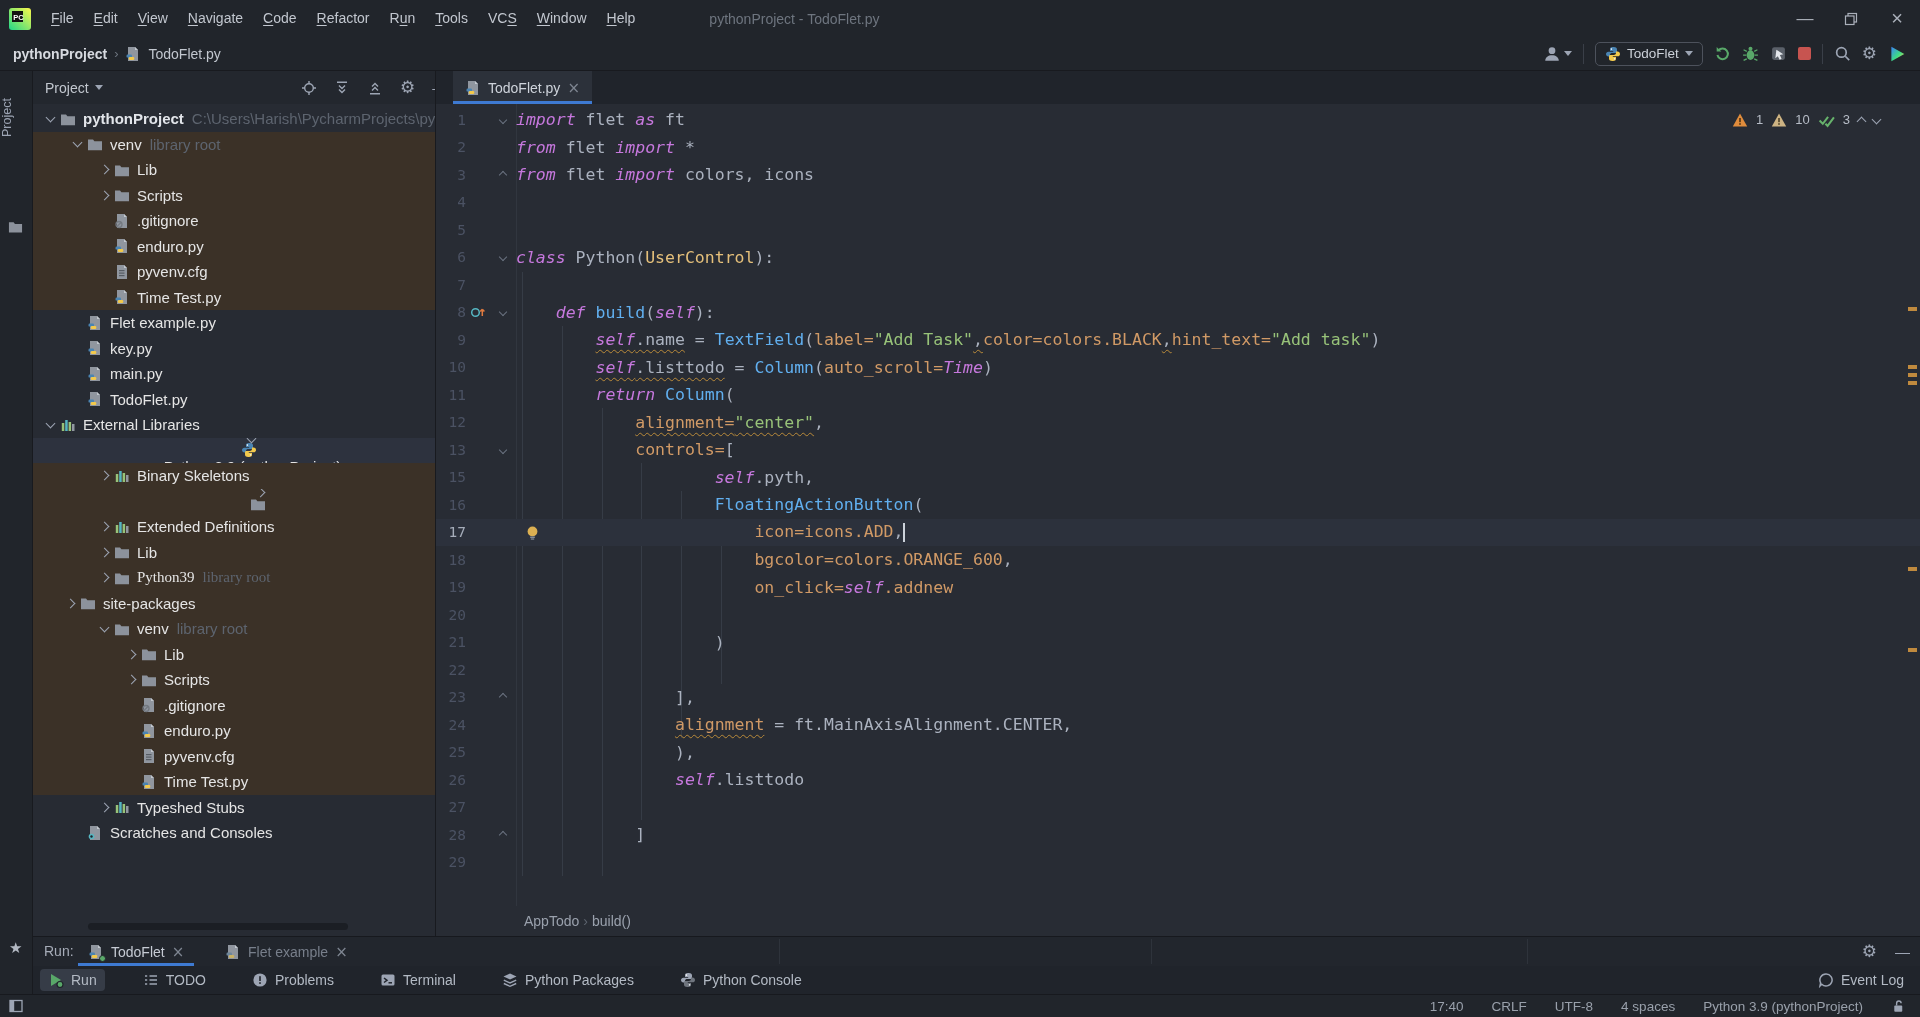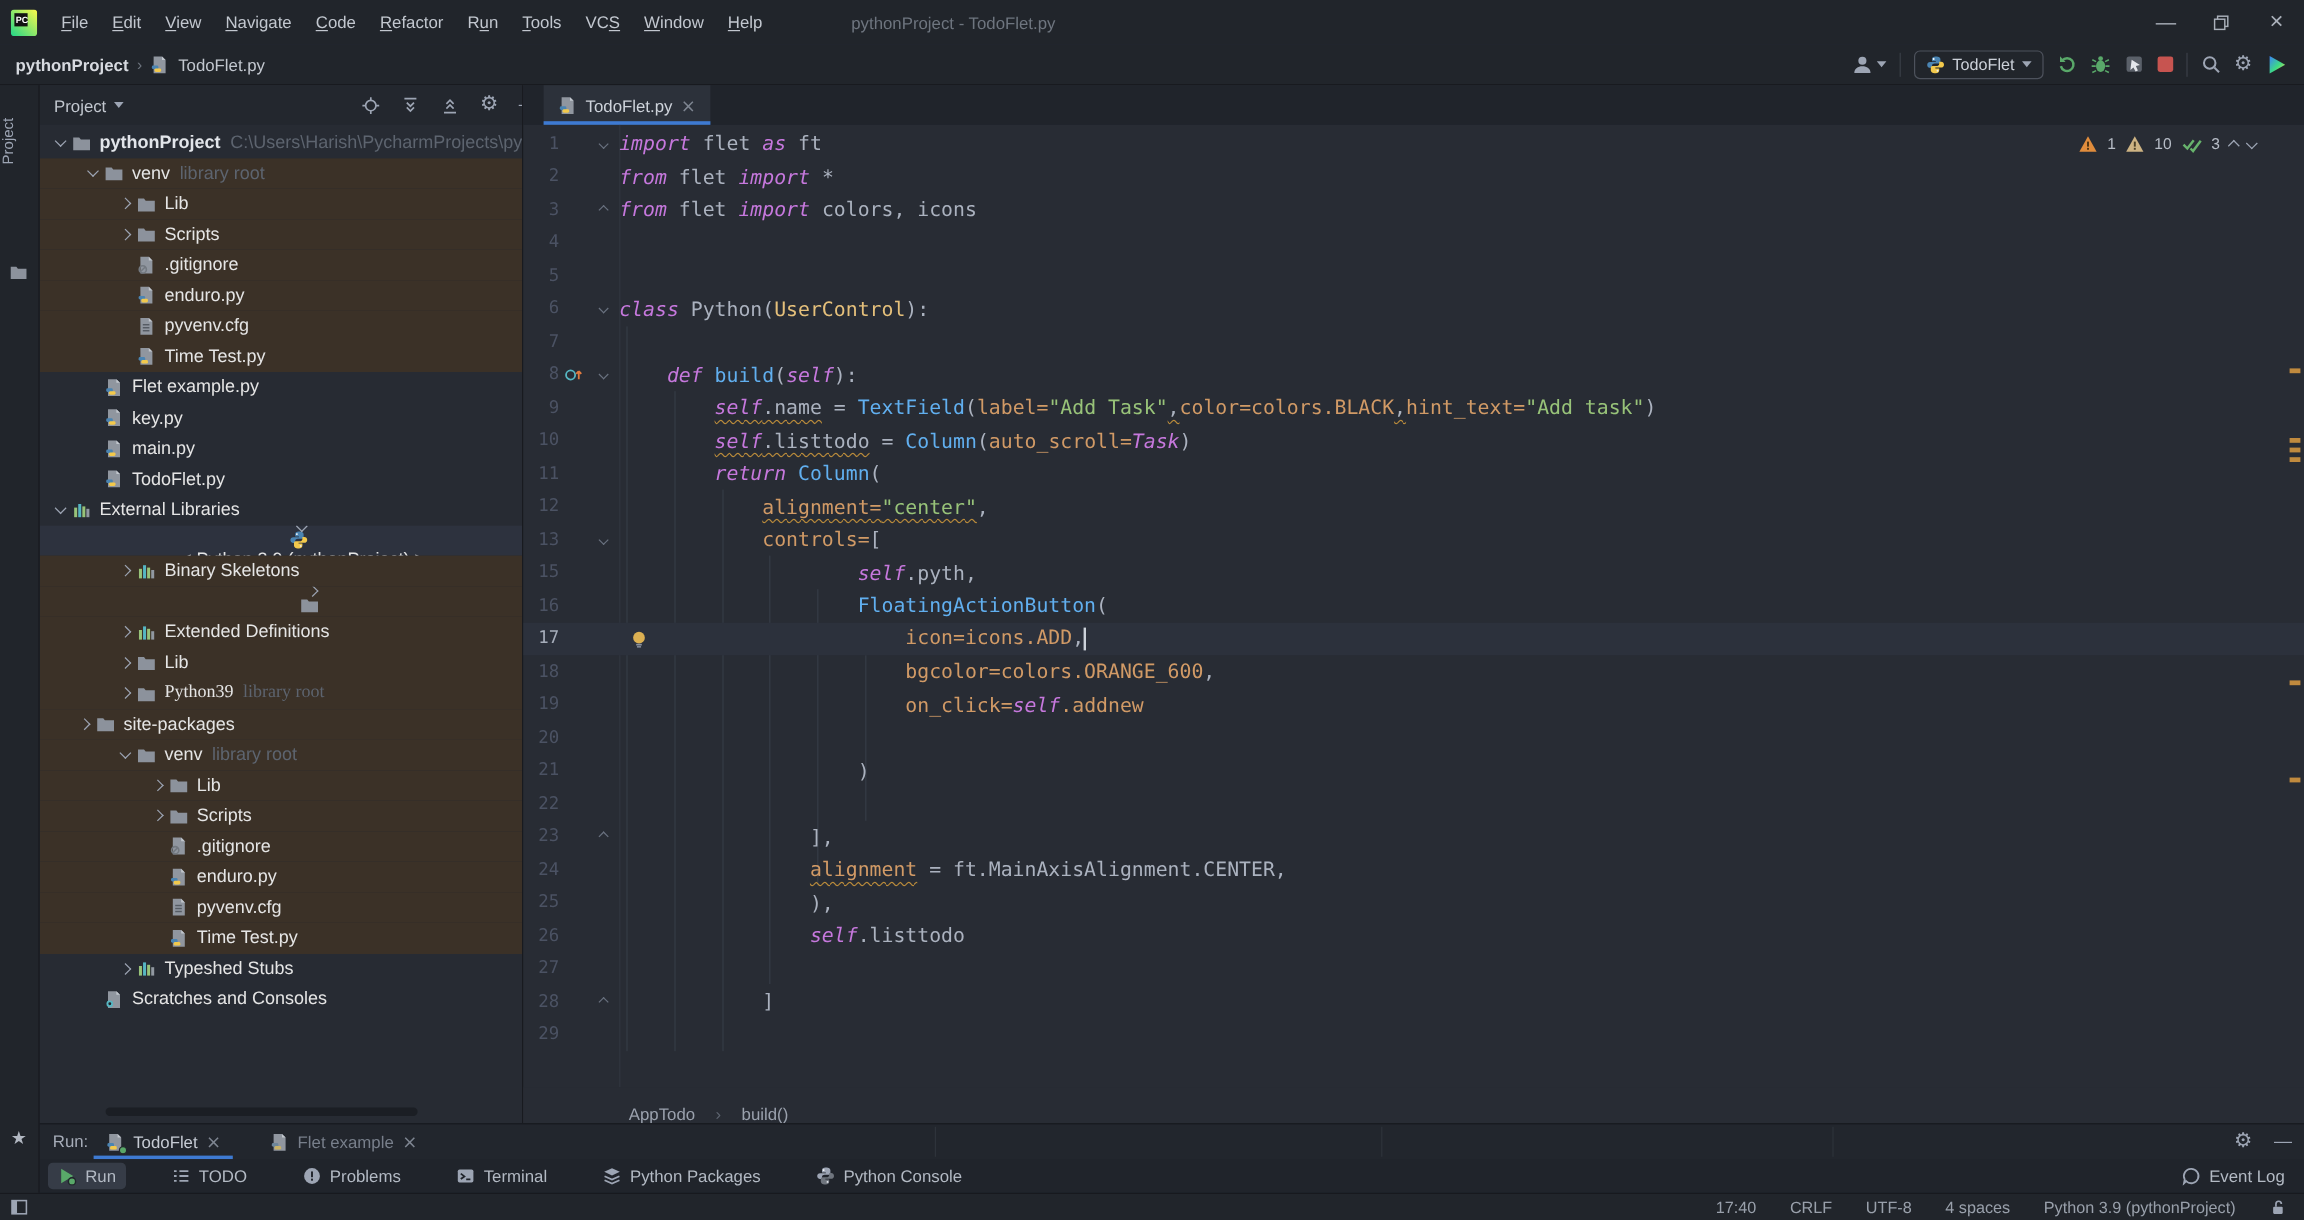--- a/index.html
+++ b/index.html
@@ -102,21 +102,21 @@
   .iguide { position:absolute; width:1px; background:#363c46; }
   .stripe-tick { position:absolute; right:3px; width:9px; height:4px; background:#c08a3e; }
   .inspections { position:absolute; top:7px; right:40px; display:flex; align-items:center; gap:8px;
                  font-size:13px; color:#b6bcc6; }
   .insp-chev { display:inline-block; width:7px; height:7px; border-right:1.7px solid #9da5b4;
                border-bottom:1.7px solid #9da5b4; }
   .insp-chev.up { transform:rotate(-135deg); margin-top:4px; }
   .insp-chev.dn { transform:rotate(45deg); }
 
   .ed-breadcrumb { position:absolute; left:0; right:0; bottom:0; height:30px; display:flex;
-                   align-items:flex-end; gap:17px; padding-left:88px; font-size:14px; color:#9aa1ad;
+                   align-items:center; gap:4px; padding-left:88px; font-size:14px; color:#9aa1ad;
                    background:#282c34; }
   .ed-bc-sep { color:#5d646f; }
 
   
   .runtabs { position:absolute; top:936px; left:0; right:0; height:30px; background:#22262d;
              border-top:1px solid #17191e; }
   .run-label { position:absolute; left:44px; top:6px; font-size:14px; color:#a6acb8; }
   .rtab { position:absolute; top:0; height:29px; display:flex; align-items:center; gap:7px;
           padding:0 10px; font-size:14px; }
   .rtab .tab-underline { height:3px; }
@@ -745,21 +745,21 @@
           <div class="cline">
             <span class="lnum">9</span>
             <span class="gico"></span>
             <span class="fcol"></span>
             <span class="ctext"><span>        </span><span class="k w">self</span><span class="w">.name</span><span> = </span><span class="f">TextField</span><span>(</span><span class="a">label=</span><span class="s">"Add Task"</span><span class="w">,</span><span class="a">color=colors.BLACK</span><span class="w">,</span><span class="a">hint_text=</span><span class="s">"Add task"</span><span>)</span></span>
           </div>
           <div class="cline">
             <span class="lnum">10</span>
             <span class="gico"></span>
             <span class="fcol"></span>
-            <span class="ctext"><span>        </span><span class="k w">self</span><span class="w">.listtodo</span><span> = </span><span class="f">Column</span><span>(</span><span class="a">auto_scroll=</span><span class="k">Task</span><span>)</span></span>
+            <span class="ctext"><span>        </span><span class="k w">self</span><span class="w">.listtodo</span><span> = </span><span class="f">Column</span><span>(</span><span class="a">auto_scroll=</span><span class="k">Time</span><span>)</span></span>
           </div>
           <div class="cline">
             <span class="lnum">11</span>
             <span class="gico"></span>
             <span class="fcol"></span>
             <span class="ctext"><span>        </span><span class="k">return</span><span> </span><span class="f">Column</span><span>(</span></span>
           </div>
           <div class="cline">
             <span class="lnum">12</span>
             <span class="gico"></span>

